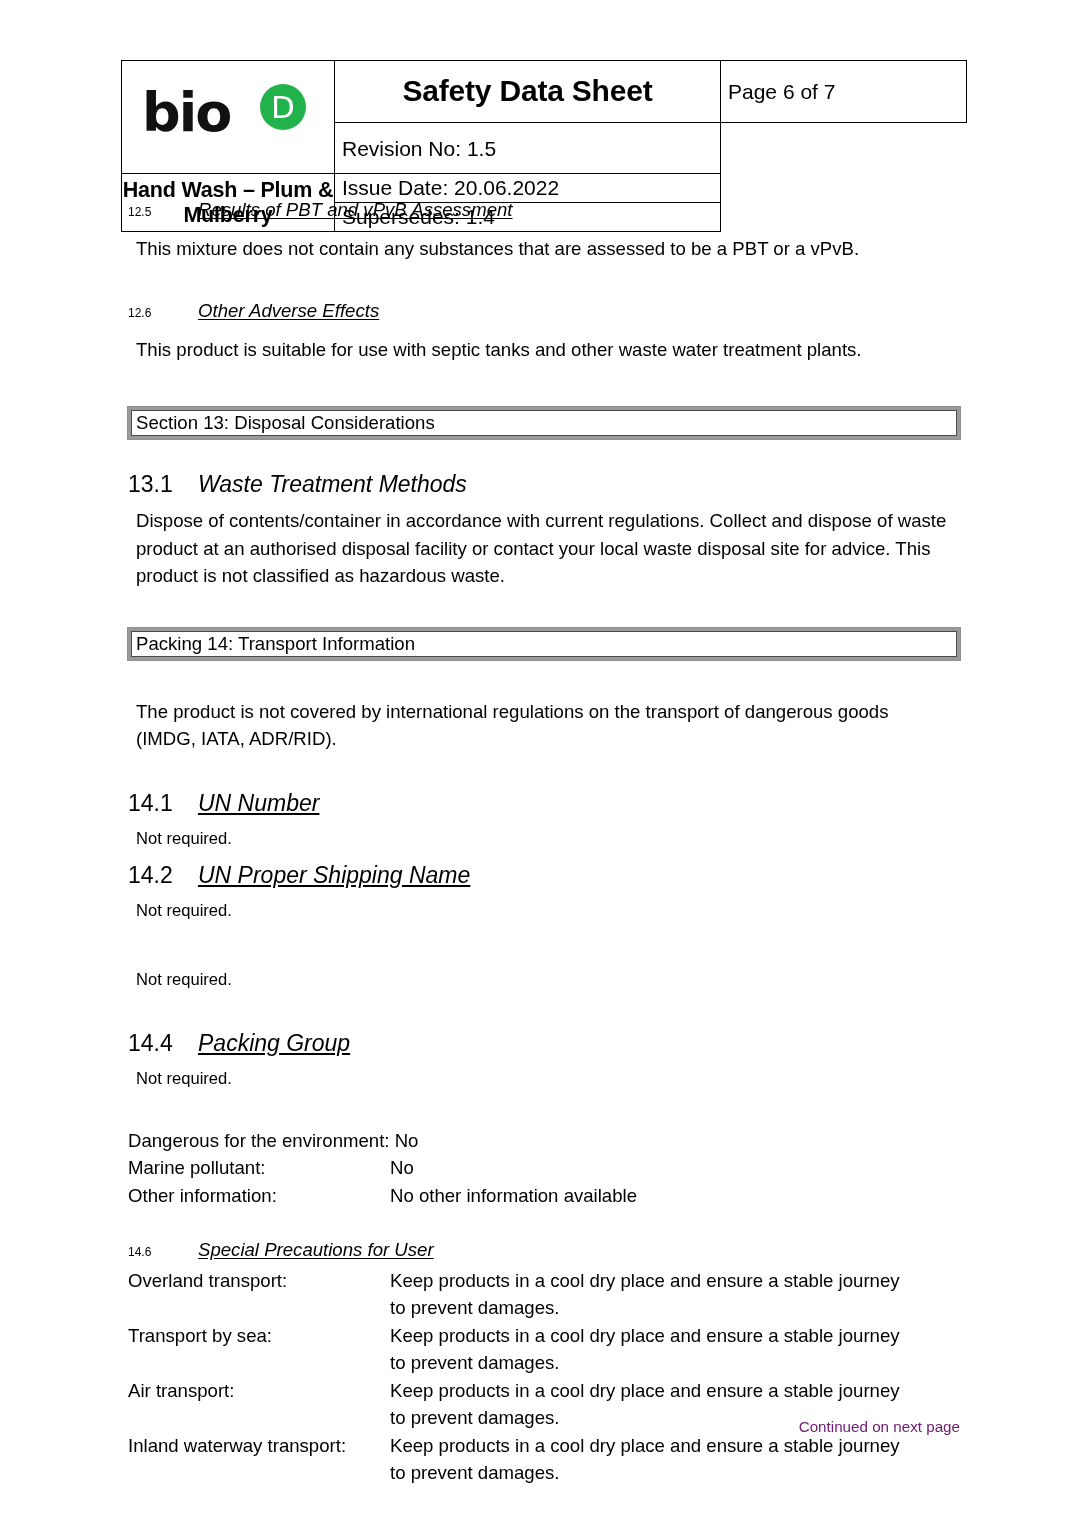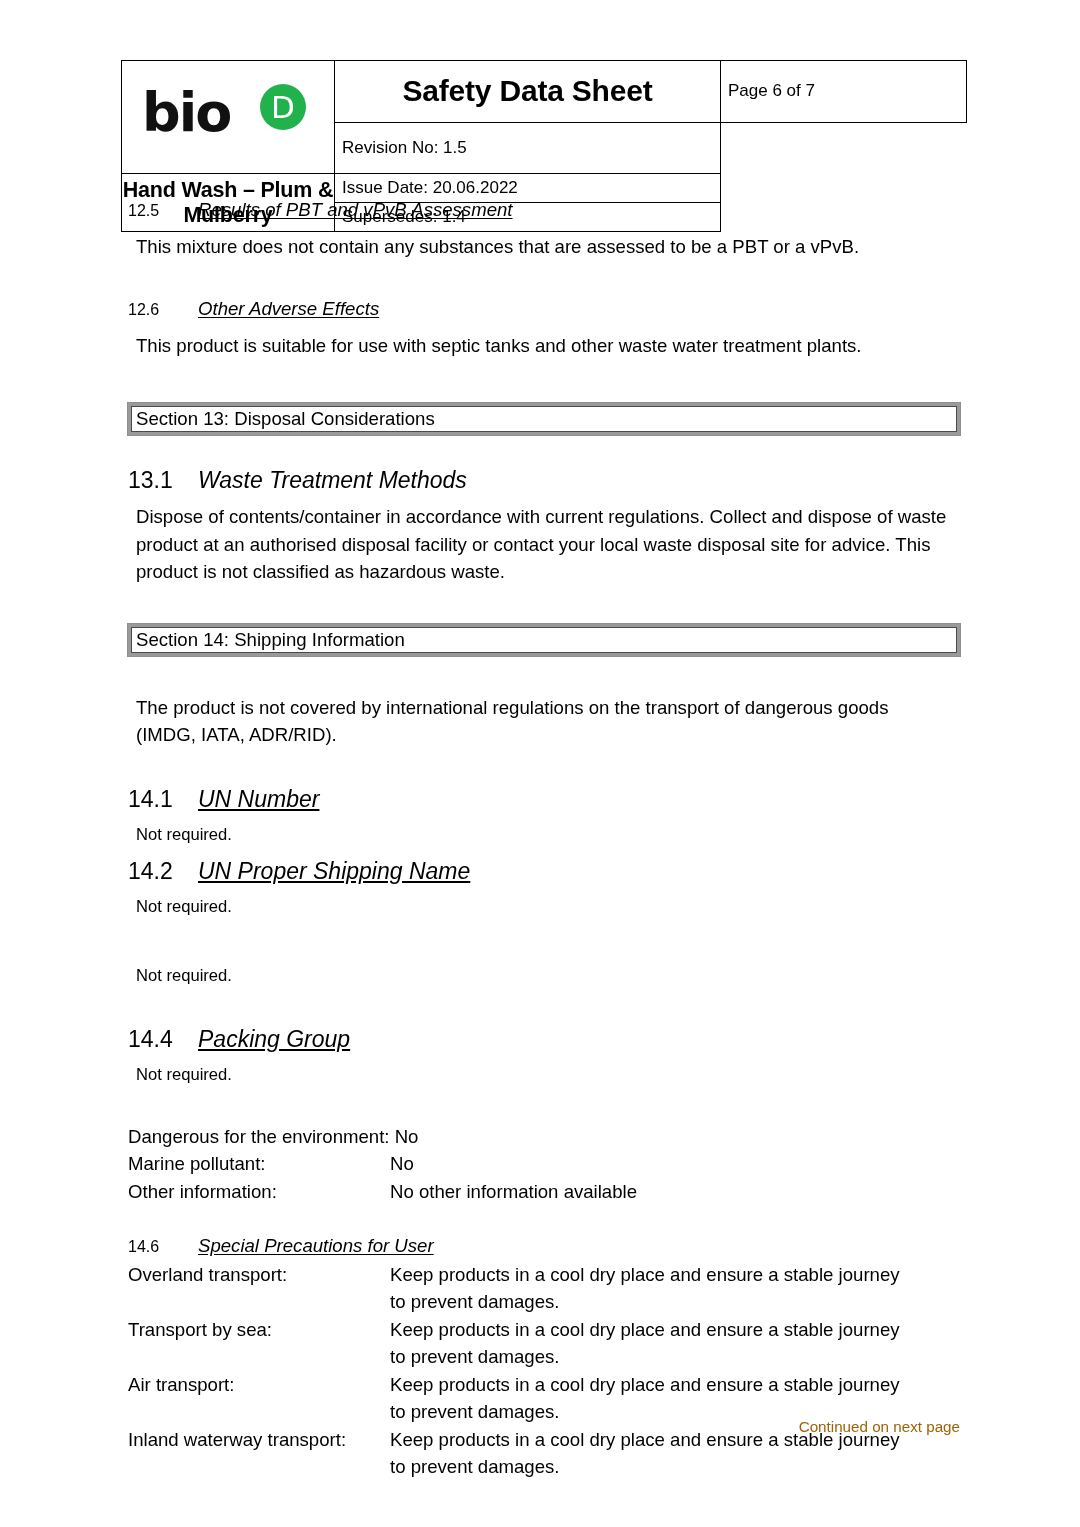--- a/index.html
+++ b/index.html
@@ -43,21 +43,21 @@
     text-align: center;
   }
   .cell-title {
     width: 385px;
     text-align: center;
   }
   .cell-meta {
     width: 238px;
     height: 28px;
     padding-left: 7px !important;
-    font-size: 17px;
+    font-size: 21px;
     line-height: 1.1;
     white-space: nowrap;
   }
 
   .title-main {
     font-size: 30px;
     font-weight: bold;
     letter-spacing: -0.2px;
     line-height: 1.15;
     padding: 8px 4px 6px 4px;
@@ -128,21 +128,21 @@
 
   .heading-row {
     display: flex;
     align-items: baseline;
     margin: 0;
     line-height: 27.5px;
   }
   .heading-num {
     width: 70px;
     flex: 0 0 70px;
-    font-size: 16px;
+    font-size: 12px;
   }
   .heading-text {
     font-size: 18.6px;
     text-decoration: underline;
     text-underline-offset: 2px;
     font-style: italic;
   }
   .heading-text.no-underline {
     text-decoration: none;
   }
@@ -212,21 +212,21 @@
   }
 
   
   .footer {
     position: absolute;
     left: 0;
     top: 1418px;
     width: 960px;
     text-align: right;
     font-size: 15.2px;
-    color: #a16207;
+    color: #701a75;
   }
 </style>
 </head>
 <body>
 
 <div class="page">
 
   <table class="header-table">
     <tbody>
         <tr>
@@ -280,21 +280,21 @@
 
     <div class="heading-row heading-big">
       <span class="heading-num">13.1</span>
       <span class="heading-text no-underline">Waste Treatment Methods</span>
     </div>
     <p class="para">Dispose of contents/container in accordance with current regulations.   Collect and dispose of waste product at an authorised disposal facility or contact your local waste disposal site for advice.   This product is not classified as hazardous waste.</p>
 
     <div class="gap-lg"></div>
 
     <div class="section-banner">
-      <span class="section-banner-label">Section 14: Shipping Information</span>
+      <span class="section-banner-label">Packing 14: Transport Information</span>
     </div>
 
     <div class="gap-lg"></div>
 
     <p class="para">The product is not covered by international regulations on the transport of dangerous goods (IMDG, IATA, ADR/RID).</p>
 
     <div class="gap-md"></div>
 
     <div class="heading-row heading-big">
       <span class="heading-num">14.1</span>

